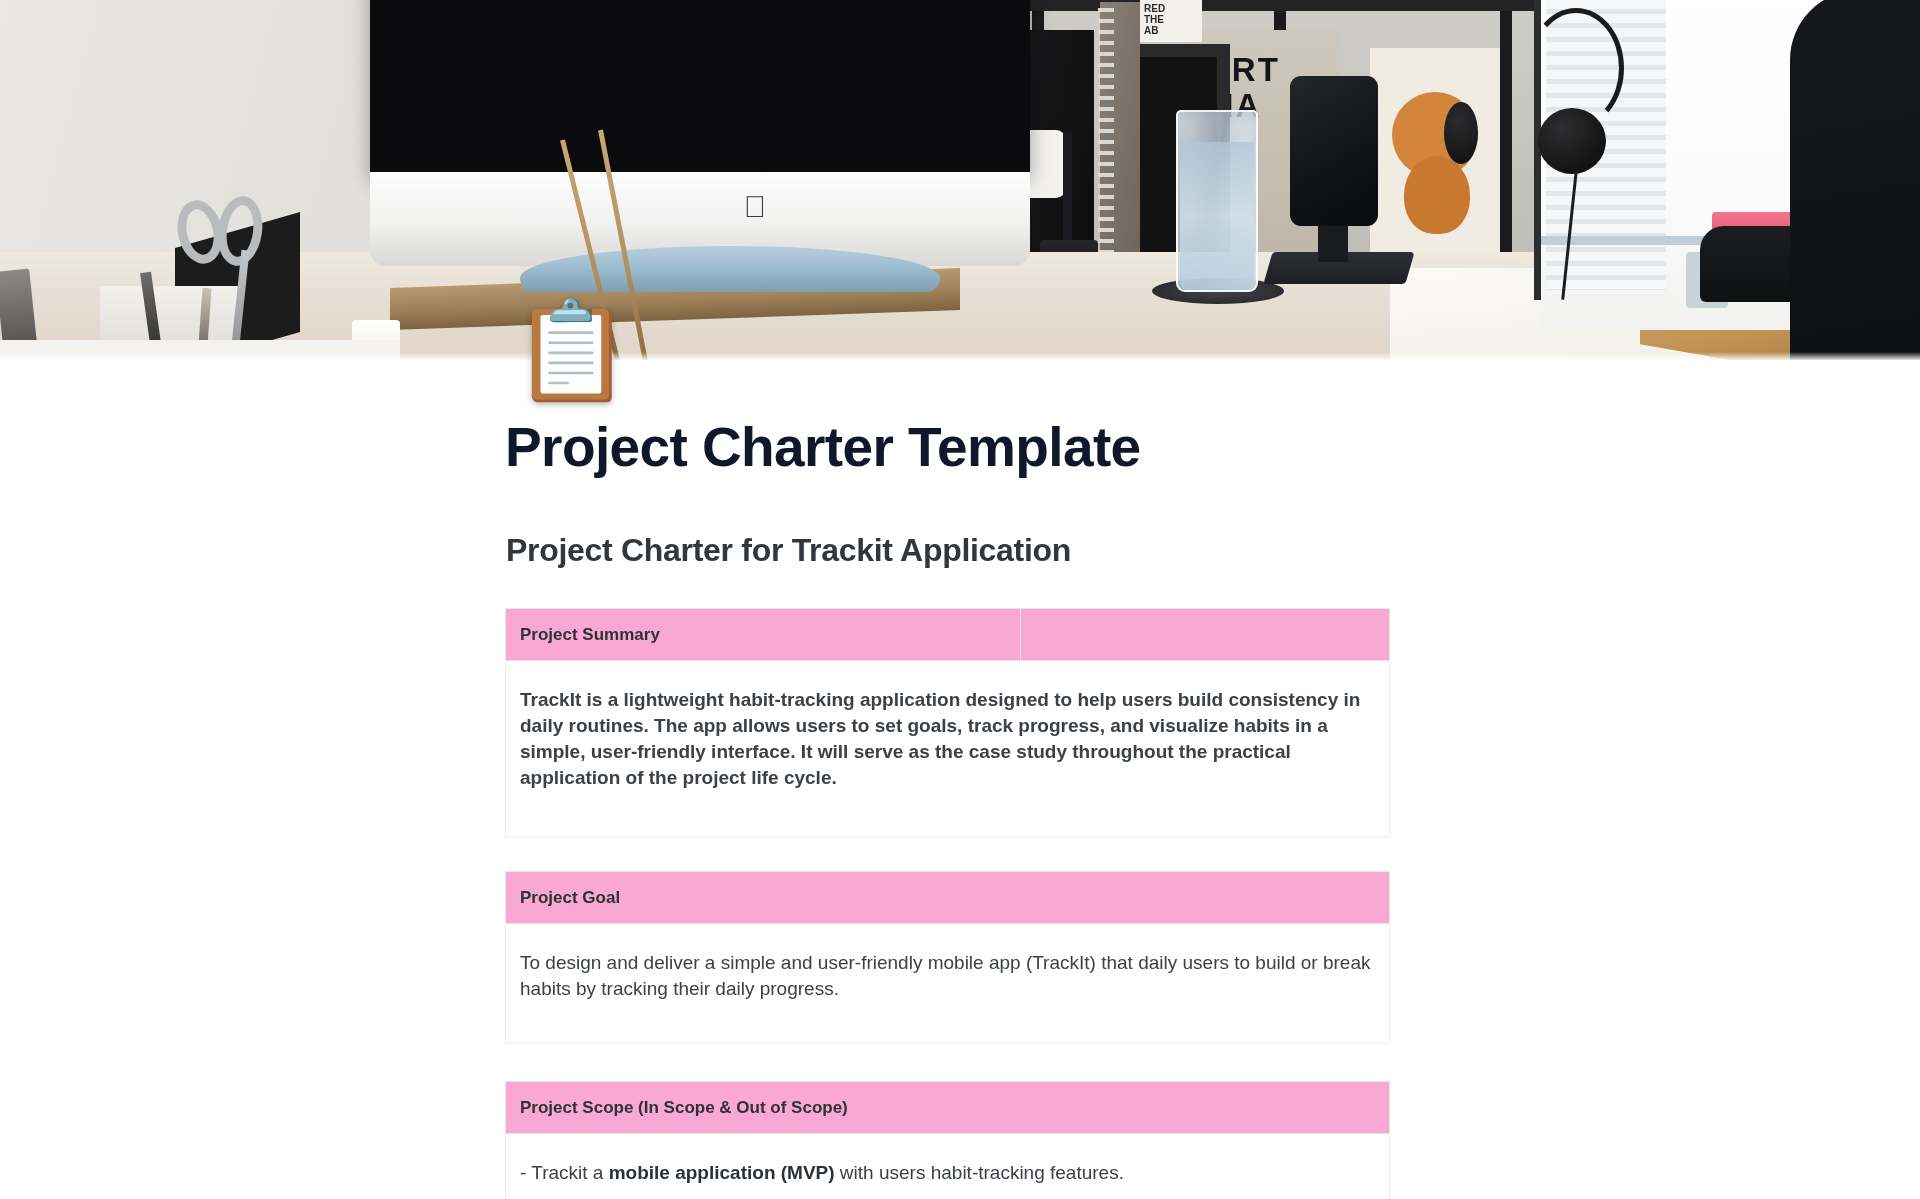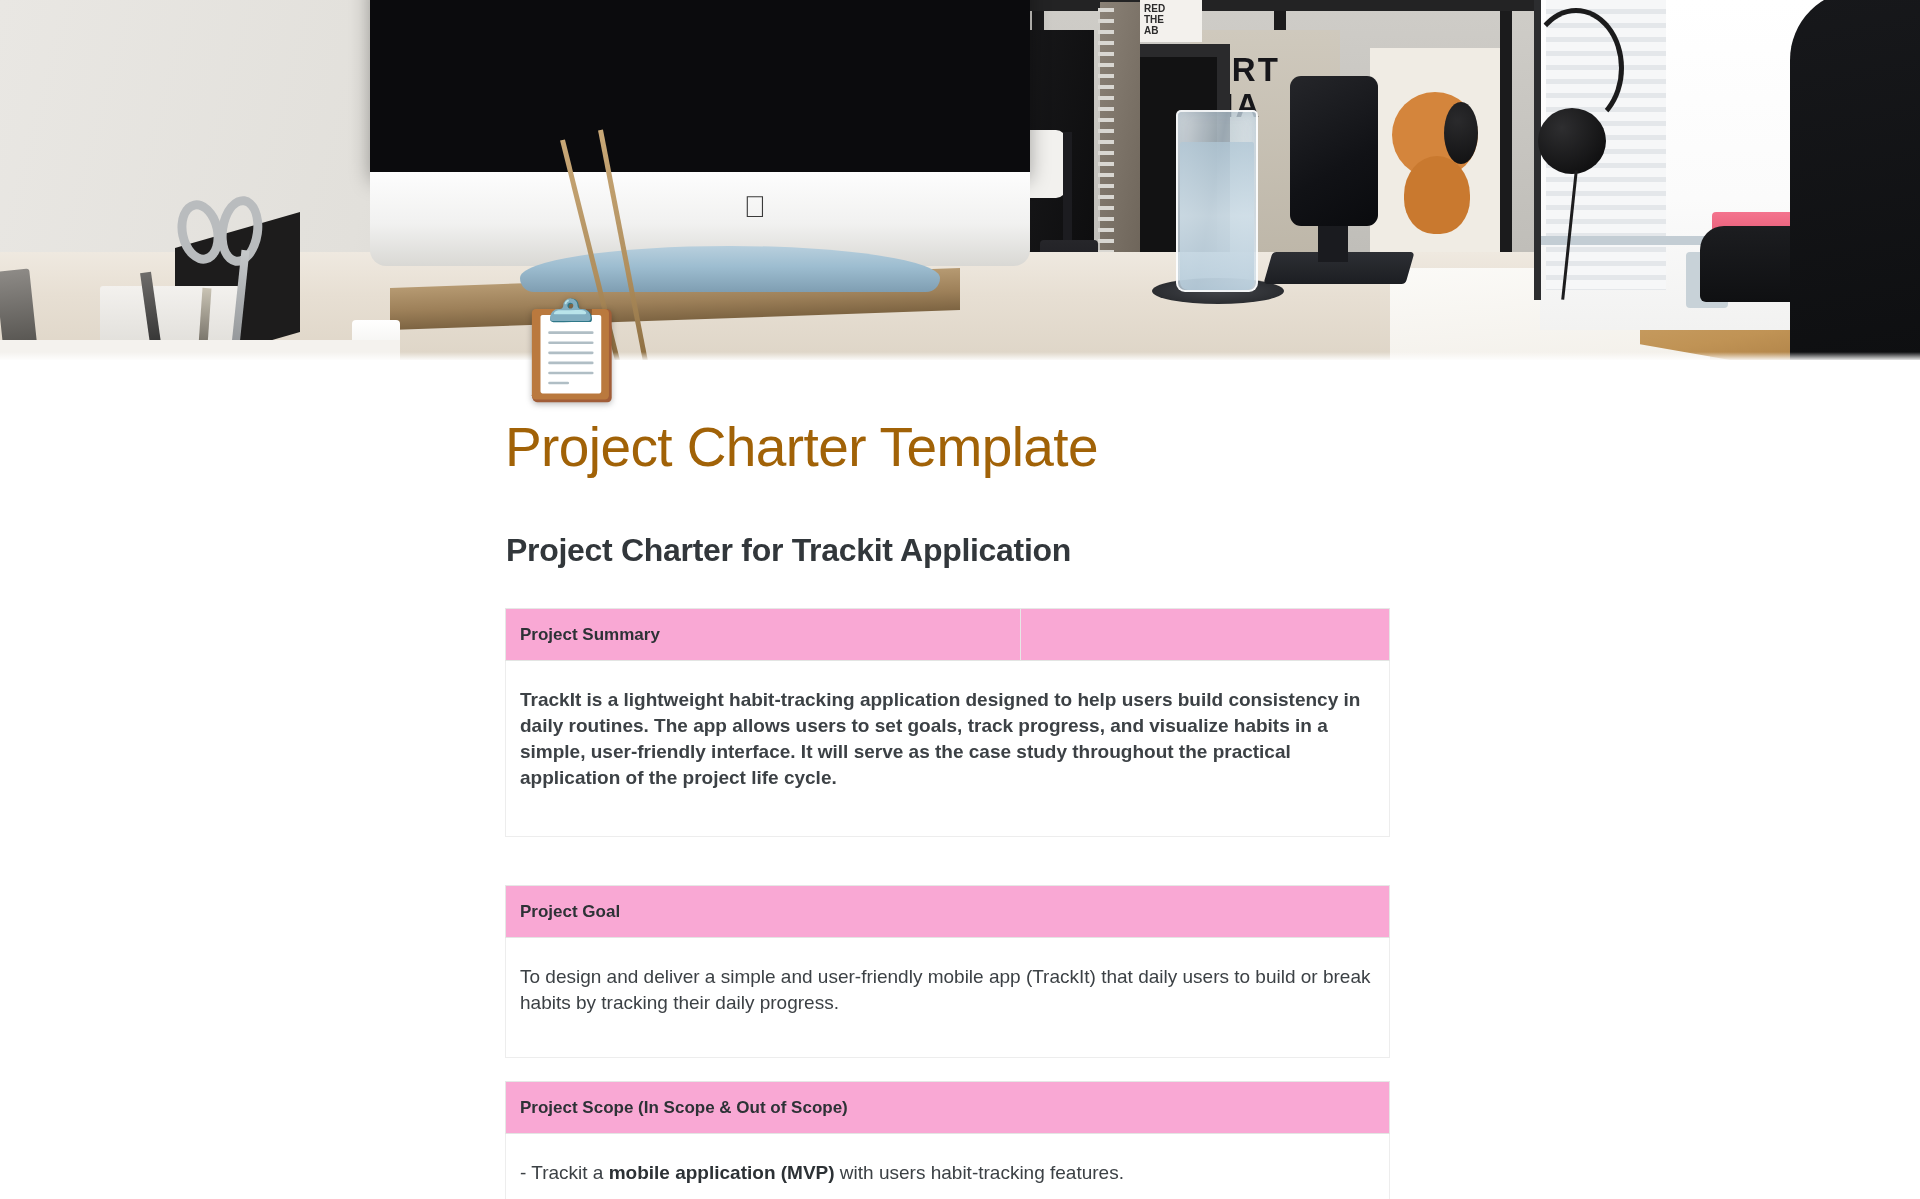--- a/index.html
+++ b/index.html
@@ -397,23 +397,23 @@
   .content {
     position: absolute;
     left: 0; top: 360px;
     width: 1920px;
   }
 
   .page-title {
     position: absolute;
     left: 505px; top: 56px;
     width: 1100px;
-    color: #a16207;
+    color: #0f172a;
     font-size: 55px;
-    font-weight: 400;
+    font-weight: 700;
     letter-spacing: -0.6px;
     line-height: 62px;
   }
 
   .section-heading {
     position: absolute;
     left: 506px; top: 169px;
     width: 1100px;
     color: #32373b;
     font-size: 32px;
@@ -424,21 +424,21 @@
 
   
   .tbl {
     position: absolute;
     left: 505px;
     width: 884px;
     border-collapse: collapse;
     table-layout: fixed;
   }
   .tbl.t1 { top: 248px; }
-  .tbl.t2 { top: 525px; }
+  .tbl.t2 { top: 511px; }
   .tbl.t3 { top: 721px; }
 
   .tbl th {
     background: #f9a8d4;
     color: #2d3236;
     font-size: 17px;
     font-weight: 700;
     text-align: left;
     padding: 16px 14px 15px 14px;
     border: 1px solid #e6e7e6;

